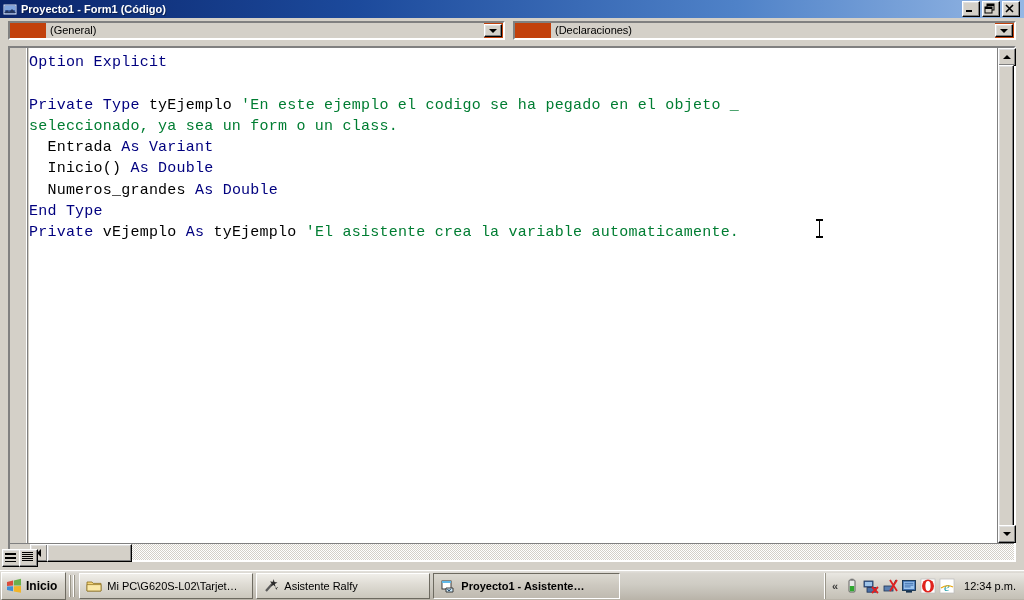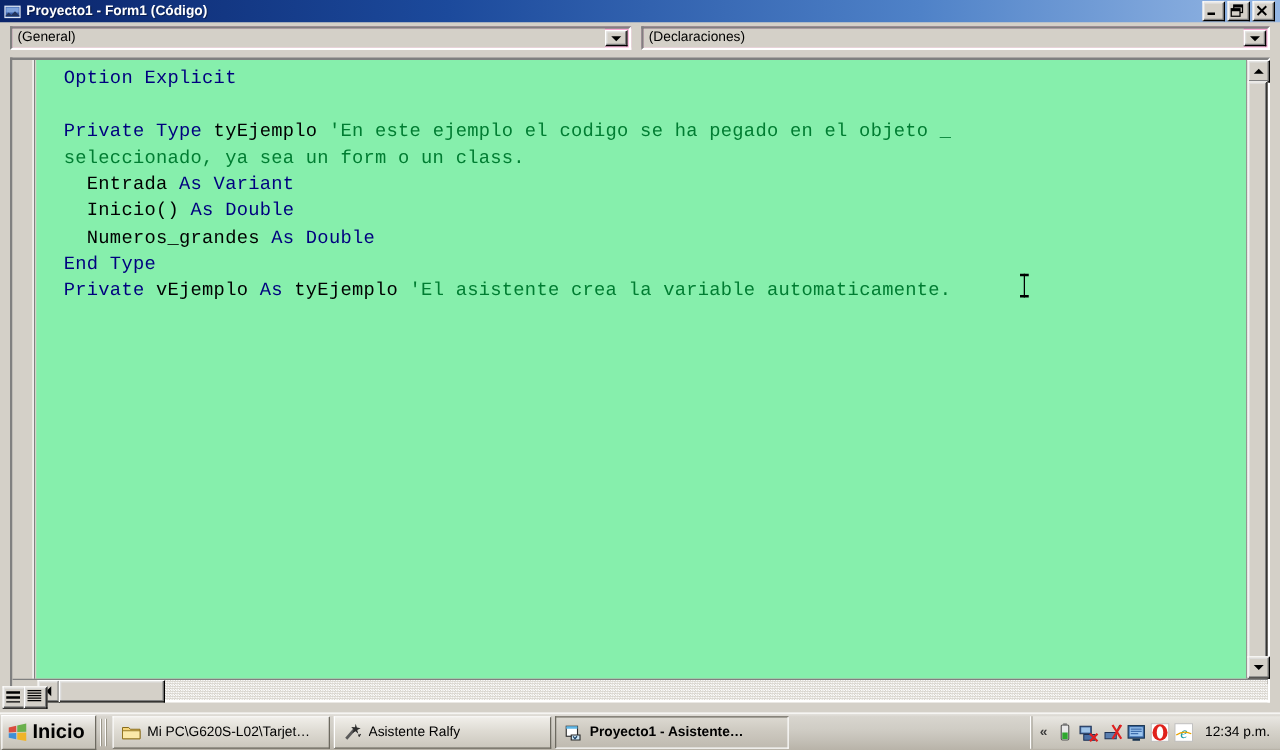--- a/index.html
+++ b/index.html
@@ -47,25 +47,25 @@
   }
   .tb-btn svg{position:absolute;left:0;top:0;}
 
   
   #dd-row{
     position:absolute;left:0;top:18px;width:1024px;height:26px;
     background:#d4d0c8;
   }
   .combo{
     position:absolute;top:3px;height:19px;
-    background:#f9a8d4;
+    background:#c2410c;
     border:2px solid;
     border-color:#808080 #ffffff #ffffff #808080;
     box-sizing:border-box;
-    display:flex;align-items:stretch;
+    display:flex;align-items:stretch;padding-left:36px;
   }
   .combo .cbtext{
     flex:1 1 auto;background:#d4d0c8;color:#000;
     font-size:11px;line-height:15px;padding:0 0 0 4px;
     overflow:hidden;white-space:nowrap;
   }
   .combo .cbarrow{
     flex:0 0 auto;width:16px;margin:1px 1px 1px 0;
     background:#d4d0c8;
     border:1px solid;
@@ -93,23 +93,23 @@
     position:absolute;left:0;top:0;width:18px;bottom:0;
     background:#d4d0c8;
     border-right:1px solid #808080;
     box-sizing:border-box;
   }
   #margin-bar:after{
     content:"";position:absolute;right:-0px;top:0;bottom:0;width:1px;background:#ffffff;
   }
   #code-text{
     position:absolute;left:19px;top:0;right:17px;bottom:17px;
-    background:#86efac;
+    background:#ffffff;
     overflow:hidden;
-    padding:4px 0 0 22px;
+    padding:4px 0 0 0;
     box-sizing:border-box;
   }
   .cline{
     font-family:"Liberation Mono","DejaVu Sans Mono",monospace;
     font-size:15px;
     line-height:21.3px;
     white-space:pre;
     color:#000000;
     letter-spacing:0.22px;
   }
@@ -196,21 +196,21 @@
     box-sizing:border-box;
     display:flex;align-items:center;
   }
   #start-btn{
     margin-left:1px;height:26px;
     display:flex;align-items:center;gap:4px;
     padding:0 8px 0 4px;
     background:linear-gradient(to bottom,#f2f1ee,#d9d6ce 40%,#c6c2b8);
     border:1px solid;
     border-color:#ffffff #6d6a60 #6d6a60 #ffffff;
-    font-weight:bold;font-size:16px;color:#000;
+    font-weight:bold;font-size:12px;color:#000;
     cursor:default;flex:0 0 auto;
   }
   .grip{
     width:7px;height:22px;margin:0 3px;flex:0 0 auto;
     background:
       linear-gradient(to right,#ffffff 0 1px,#9a9689 1px 2px,transparent 2px 4px,#ffffff 4px 5px,#9a9689 5px 6px,transparent 6px 7px);
   }
   .task-btn{
     height:24px;flex:0 1 auto;min-width:0;
     display:flex;align-items:center;gap:5px;

